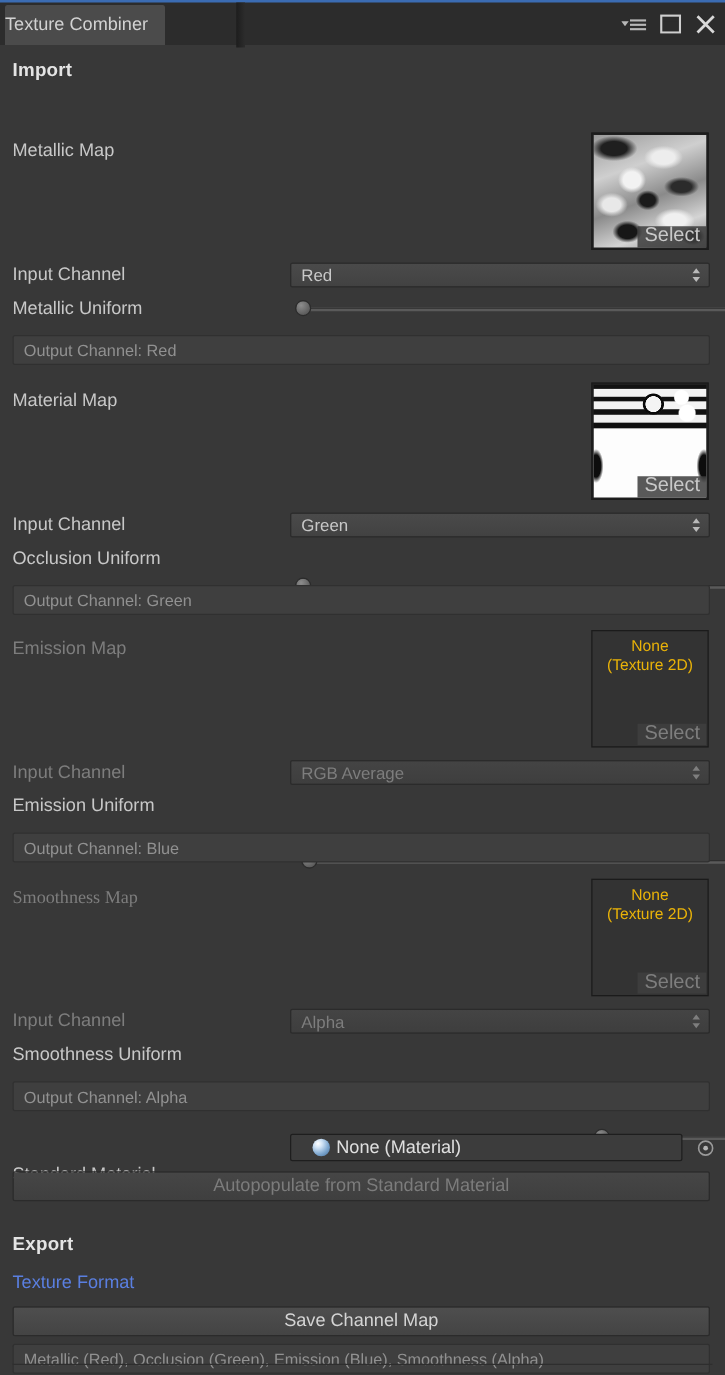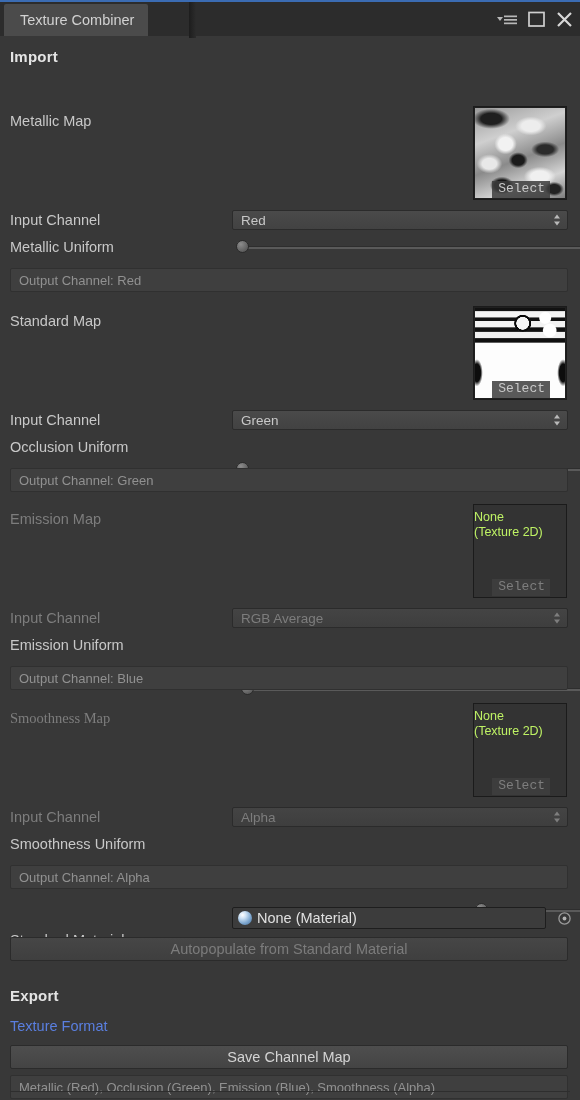--- a/index.html
+++ b/index.html
@@ -31,21 +31,21 @@
     height: 36px;
     background: #2c2c2c;
     border-top: 2px solid #3b6cb3;
     box-sizing: border-box;
   }
   .tab {
     position: absolute;
     left: 4px;
     top: 2px;
     height: 32px;
-    padding: 0 14px 0 16px;
+    padding: 0 14px 0 0;
     display: flex;
     align-items: center;
     background: #4b4b4b;
     color: #d2d2d2;
     font-size: 14.5px;
     border-top-left-radius: 2px;
     border-top-right-radius: 2px;
     box-sizing: border-box;
     white-space: nowrap;
   }
@@ -116,36 +116,35 @@
   .texslot .thumb {
     position: absolute;
     inset: 1px;
     background-size: 100% 100%;
     background-repeat: no-repeat;
   }
   .texslot .none-txt {
     position: absolute;
     top: 5px;
     left: 0; right: 0;
-    text-align: left;
-    color: #bef264;
+    text-align: center;
+    color: #eab308;
     font-size: 12.5px;
     line-height: 15px;
     pointer-events: none;
   }
   .texslot .select-btn {
     position: absolute;
-    right: 16px;
+    right: 1px;
     bottom: 1px;
     padding: 1px 5px 2px 6px;
     background: rgba(60,60,60,.85);
     color: #c9c9c9;
-    font-size: 13px;
+    font-size: 16px;
     line-height: 14px;
-    font-family: Liberation Mono, monospace;
   }
   .texslot.empty .select-btn {
     background: #3d3d3d;
     color: #7e7e7e;
   }
 
   
   .popup {
     position: relative;
     height: 20px;
@@ -243,21 +242,21 @@
 
   
   .objfield {
     position: relative;
     height: 22px;
     background: #3c3c3c;
     border: 1px solid #1e1e1e;
     border-radius: 2px;
     display: flex;
     align-items: center;
-    padding-left: 5px;
+    padding-left: 17px;
     color: #e0e0e0;
     font-size: 14.5px;
     box-sizing: border-box;
   }
   .matball {
     width: 14px;
     height: 14px;
     border-radius: 50%;
     margin-right: 5px;
     flex: 0 0 auto;
@@ -356,21 +355,21 @@
         </div>
 
       </div>
 
       <div class="helpbox" style="position:absolute;left:10px;right:12px;top:232px;">
         <span>Output Channel: Red</span>
       </div>
     </div>
 
     <div>
-      <div class="label" style="position:absolute;left:10px;top:277px;">Standard Map</div>
+      <div class="label" style="position:absolute;left:10px;top:277px;">Material Map</div>
 
       <div class="texslot filled" style="left:473px;top:270px;">
         <div class="thumb" style="background-image:
              radial-gradient(circle 7px at 78% 11%, #ffffff 0%, #ffffff 78%, rgba(255,255,255,0) 92%),
              radial-gradient(circle 8px at 83% 25%, #ffffff 0%, #ffffff 78%, rgba(255,255,255,0) 92%),
              radial-gradient(circle 11px at 53% 17%, rgba(0,0,0,0) 0%, rgba(0,0,0,0) 56%, #090909 60%, #090909 74%, rgba(9,9,9,0) 80%),
              radial-gradient(circle 9px at 53% 17%, #f4f4f4 0%, #f4f4f4 85%, rgba(244,244,244,0) 95%),
              radial-gradient(ellipse 7px 16px at 2% 72%, #0d0d0d 0%, #0d0d0d 55%, rgba(13,13,13,0) 85%),
              radial-gradient(ellipse 7px 16px at 98% 72%, #0d0d0d 0%, #0d0d0d 55%, rgba(13,13,13,0) 85%),
              linear-gradient(to bottom,

